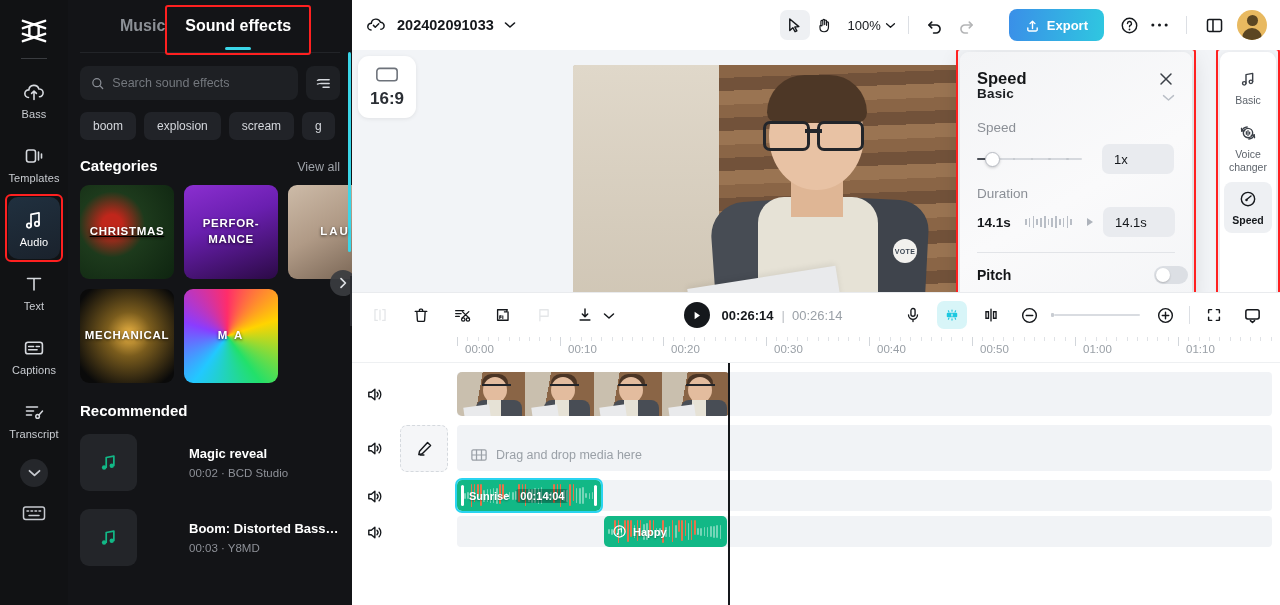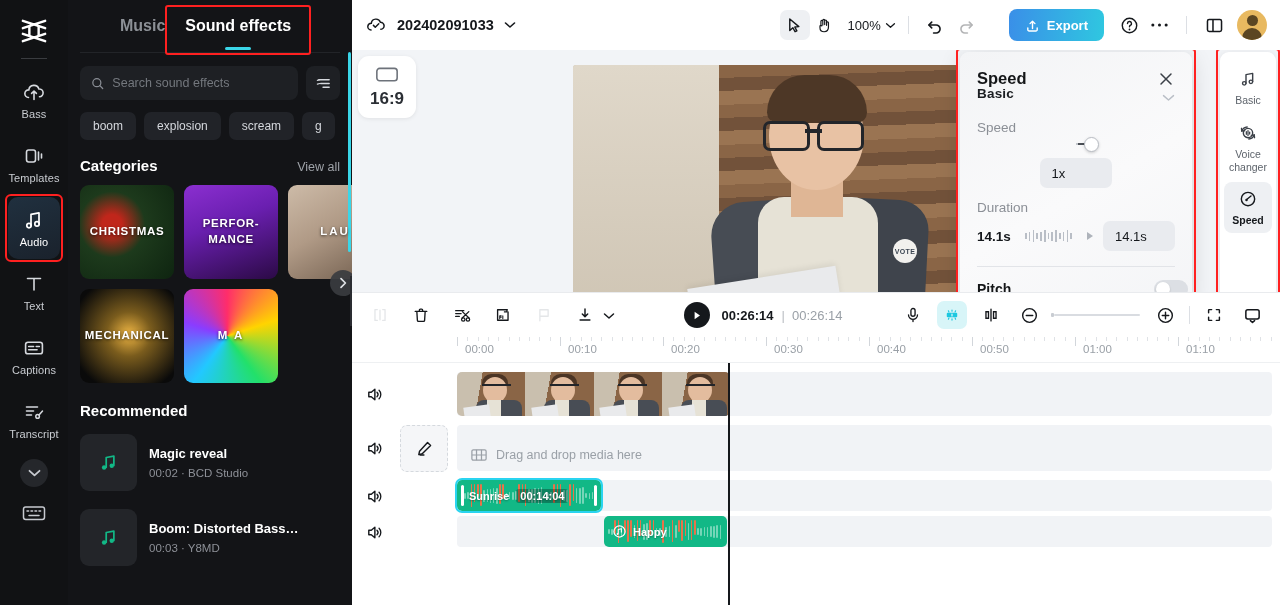--- a/index.html
+++ b/index.html
@@ -107,21 +107,21 @@
     display: flex; align-items: center; justify-content: center; z-index: 5; cursor: pointer;
   }
 
   .reclist { padding: 0 12px; }
   .rechead { font-size: 15px; color: #fff; font-weight: bold; padding: 19px 0 6px 0; }
   .recitem { display: flex; align-items: center; gap: 12px; padding: 9px 0; cursor: pointer; }
   .rec-thumb {
     width: 57px; height: 57px; border-radius: 9px; background: #232529;
     display: flex; align-items: center; justify-content: center; flex: none;
   }
-  .rec-meta { min-width: 0; }
+  .rec-meta { min-width: 0; margin-left: 40px; }
   .rec-title { font-size: 13px; color: #fff; font-weight: bold; line-height: 1.25; }
   .rec-sub { font-size: 11.5px; color: #8d9097; margin-top: 4px; }
 
   .collapse-handle {
     position: absolute; right: -9px; top: 276px; width: 11px; height: 50px;
     background: #2a2c31; border-radius: 0 6px 6px 0;
     display: flex; align-items: center; justify-content: center; z-index: 6; cursor: pointer;
   }
   .panel-scroll {
     position: absolute; right: 1px; top: 52px; width: 3px; height: 200px;
@@ -193,21 +193,21 @@
     background: linear-gradient(150deg,#f3f4f6,#fafafb 55%,#f4f5f7);
     border-radius: 9px; box-shadow: 0 5px 22px rgba(0,0,0,.14); overflow: hidden;
   }
   .sp-hl { position: absolute; left: 604px; top: -2px; width: 240px; height: 258px; border: 2px solid #ff2020; border-radius: 4px; pointer-events: none; z-index: 9; }
   .sp-head { display: flex; align-items: center; justify-content: space-between; padding: 17px 17px 0 17px; }
   .sp-title { font-size: 16.5px; font-weight: bold; color: #141618; }
   .sp-close { cursor: pointer; width: 18px; height: 18px; }
   .sp-clipped { padding: 8px 17px 0 17px; display:flex; align-items:center; justify-content:space-between; height: 20px; overflow: hidden; }
   .sp-clipped-txt { font-size: 13.5px; font-weight: bold; color: #1b1e22; transform: translateY(-9px); letter-spacing:.2px; }
   .sp-lbl { font-size: 13.5px; color: #8b8f96; padding: 12px 17px 0 17px; }
-  .sp-row { display: flex; align-items: center; gap: 14px; padding: 9px 18px 0 17px; flex-direction: column; }
+  .sp-row { display: flex; align-items: center; gap: 20px; padding: 9px 18px 0 17px; }
   .slider { flex: 1; position: relative; height: 16px; display: flex; align-items: center; }
   .slider-track { position: absolute; left: 0; right: 0; height: 2px; background: #d6d9de; border-radius: 2px; }
   .slider-fill { position: absolute; left: 0; width: 14px; height: 2.5px; background: #4b4f56; border-radius: 2px; }
   .slider-knob { position: absolute; left: 8px; width: 15px; height: 15px; border-radius: 50%; background: #fff; border: 1.6px solid #b9bdc4; box-shadow: 0 1px 3px rgba(0,0,0,.18); cursor: pointer; }
   .slider-dot { position: absolute; width: 2.5px; height: 2.5px; border-radius: 50%; background: #c3c7cd; }
   .sp-val {
     width: 72px; height: 30px; background: #e9ebef; border-radius: 7px;
     display: flex; align-items: center; padding-left: 12px;
     font-size: 13px; color: #15181c; cursor: text;
   }
@@ -402,21 +402,21 @@
       <div class="chip">scream</div>
       <div class="chip">g</div>
     </div>
 
     <div class="sechead">
       <h3>Categories</h3>
       <div class="viewall">View all</div>
     </div>
 
     <div class="cat-grid">
-      <div class="cat" style="background:radial-gradient(circle at 34% 42%,#c0261b 0 12%,#1d3a1c 40%,#0e2410 100%);">
+      <div class="cat" style="background:radial-gradient(circle at 34% 42%,#c0261b 0 12%,#1d3a1c 40%,#0e2410 100%);text-decoration:underline;">
         <span>CHRISTMAS</span>
       </div>
       <div class="cat" style="background:linear-gradient(160deg,#8b2fd0 0%,#6a1fb0 40%,#2b0a45 100%);">
         <span style="white-space:pre-line">PERFOR-
 MANCE</span>
       </div>
       <div class="cat" style="background:linear-gradient(150deg,#cdbba8 0%,#b09a86 45%,#6d5a4a 100%);">
         <span style="letter-spacing:2px">LAU</span>
       </div>
       <div class="cat" style="background:radial-gradient(circle at 52% 48%,#d8a43c 0 6%,#7a5c1d 32%,#0a0a0a 85%);">

